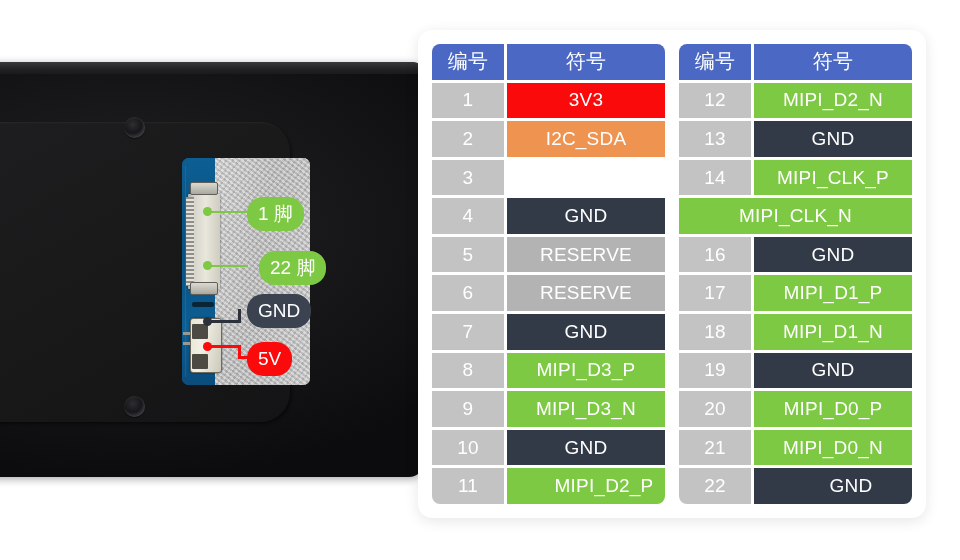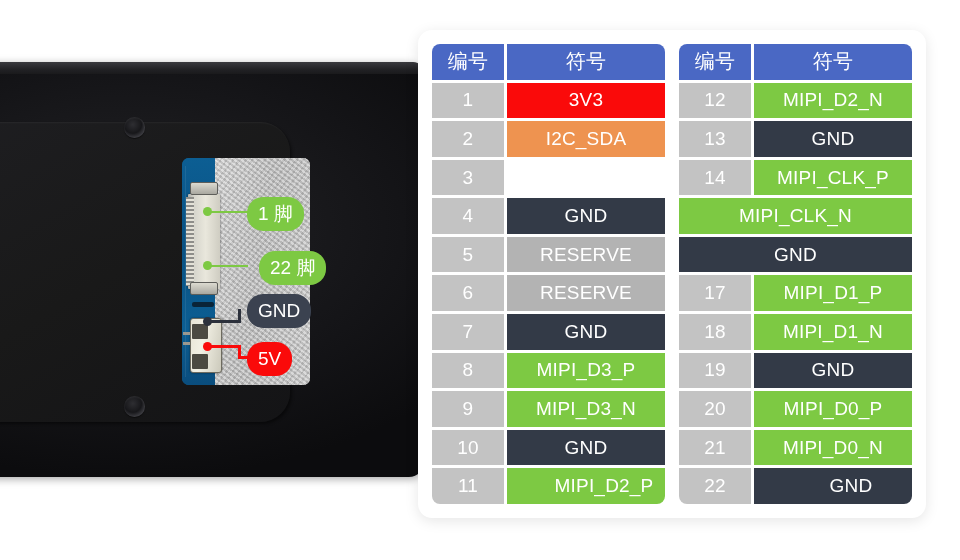--- a/index.html
+++ b/index.html
@@ -375,20 +375,21 @@
         <div class="cell c-sym sym-dark">GND</div>
       </div>
       <div class="row">
         <div class="cell c-num">14</div>
         <div class="cell c-sym sym-green">MIPI_CLK_P</div>
       </div>
       <div class="row">
         <div class="cell c-sym sym-green">MIPI_CLK_N</div>
       </div>
       <div class="row">
+        <div class="cell c-num">16</div>
         <div class="cell c-sym sym-dark">GND</div>
       </div>
       <div class="row">
         <div class="cell c-num">17</div>
         <div class="cell c-sym sym-green">MIPI_D1_P</div>
       </div>
       <div class="row">
         <div class="cell c-num">18</div>
         <div class="cell c-sym sym-green">MIPI_D1_N</div>
       </div>

